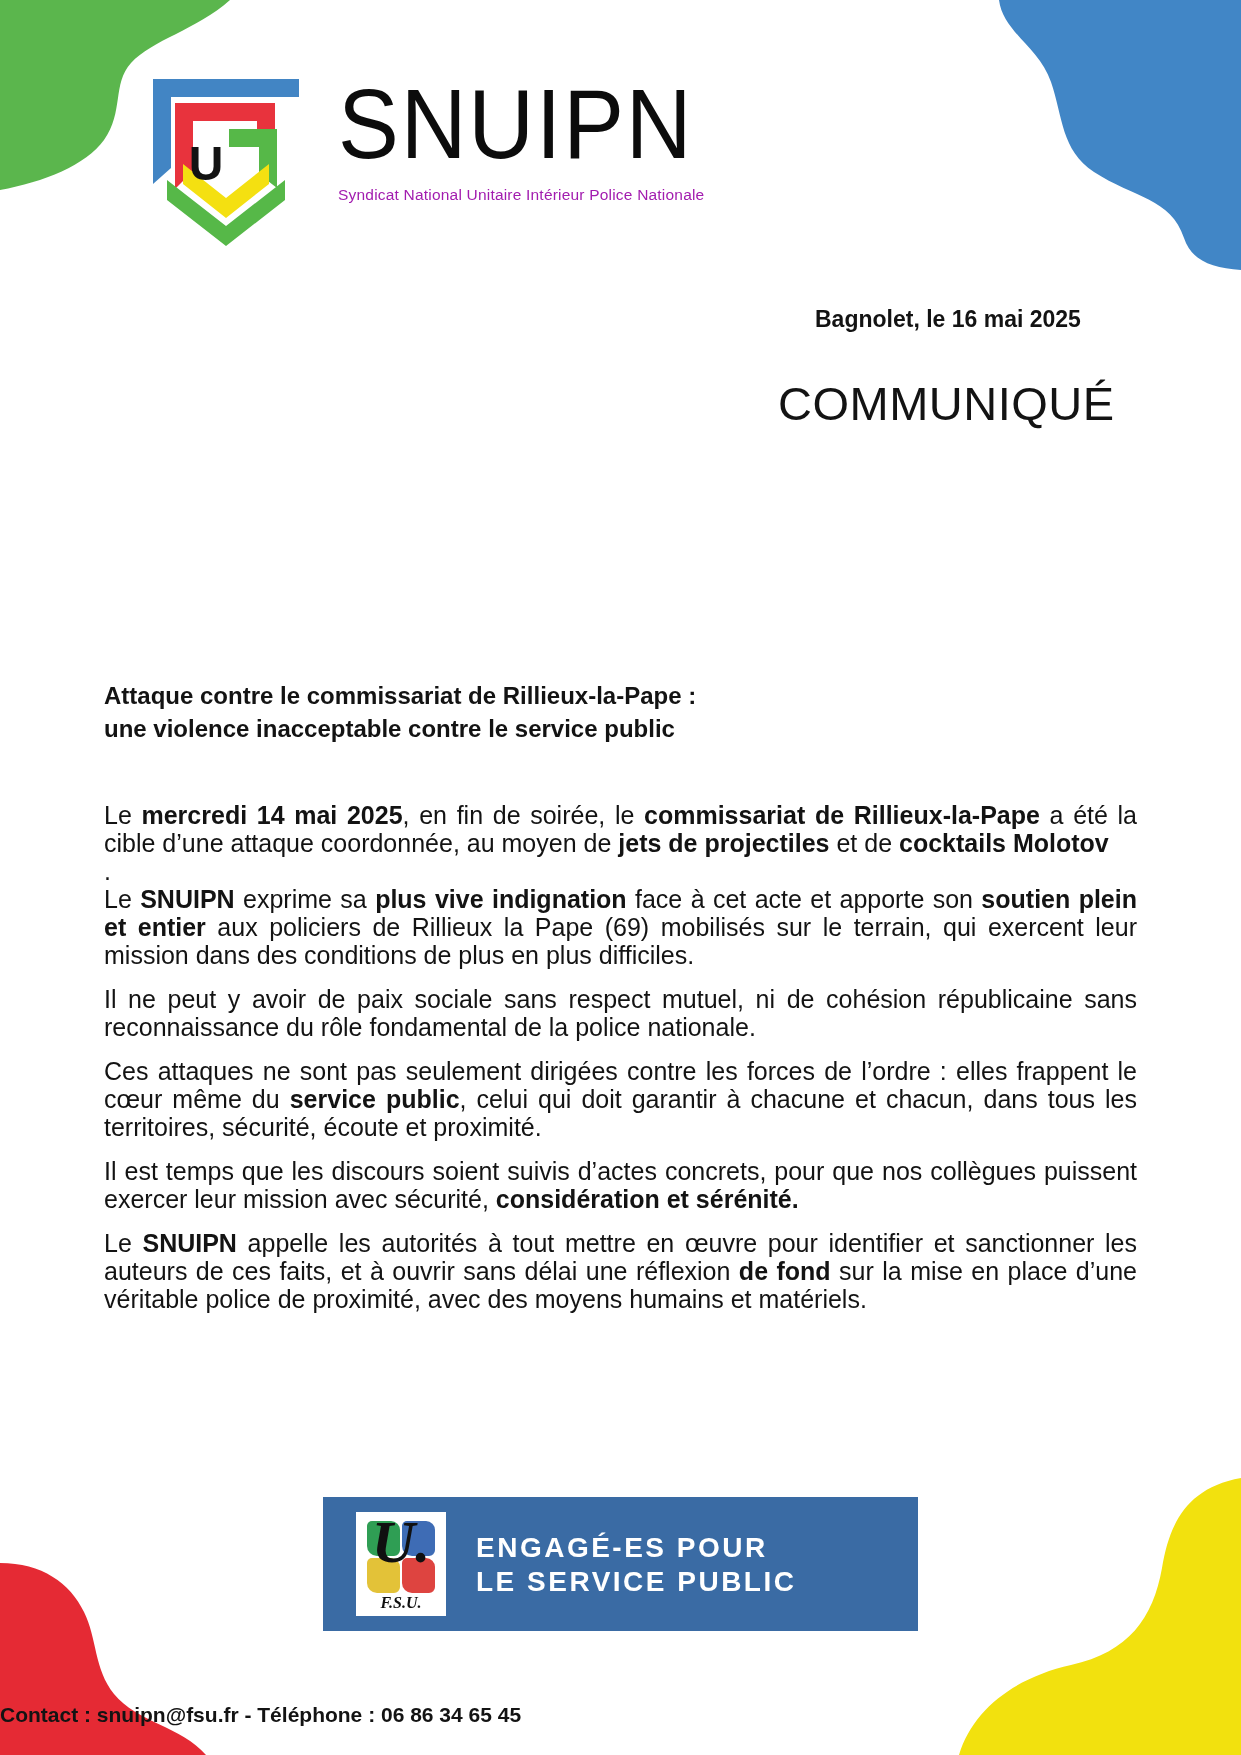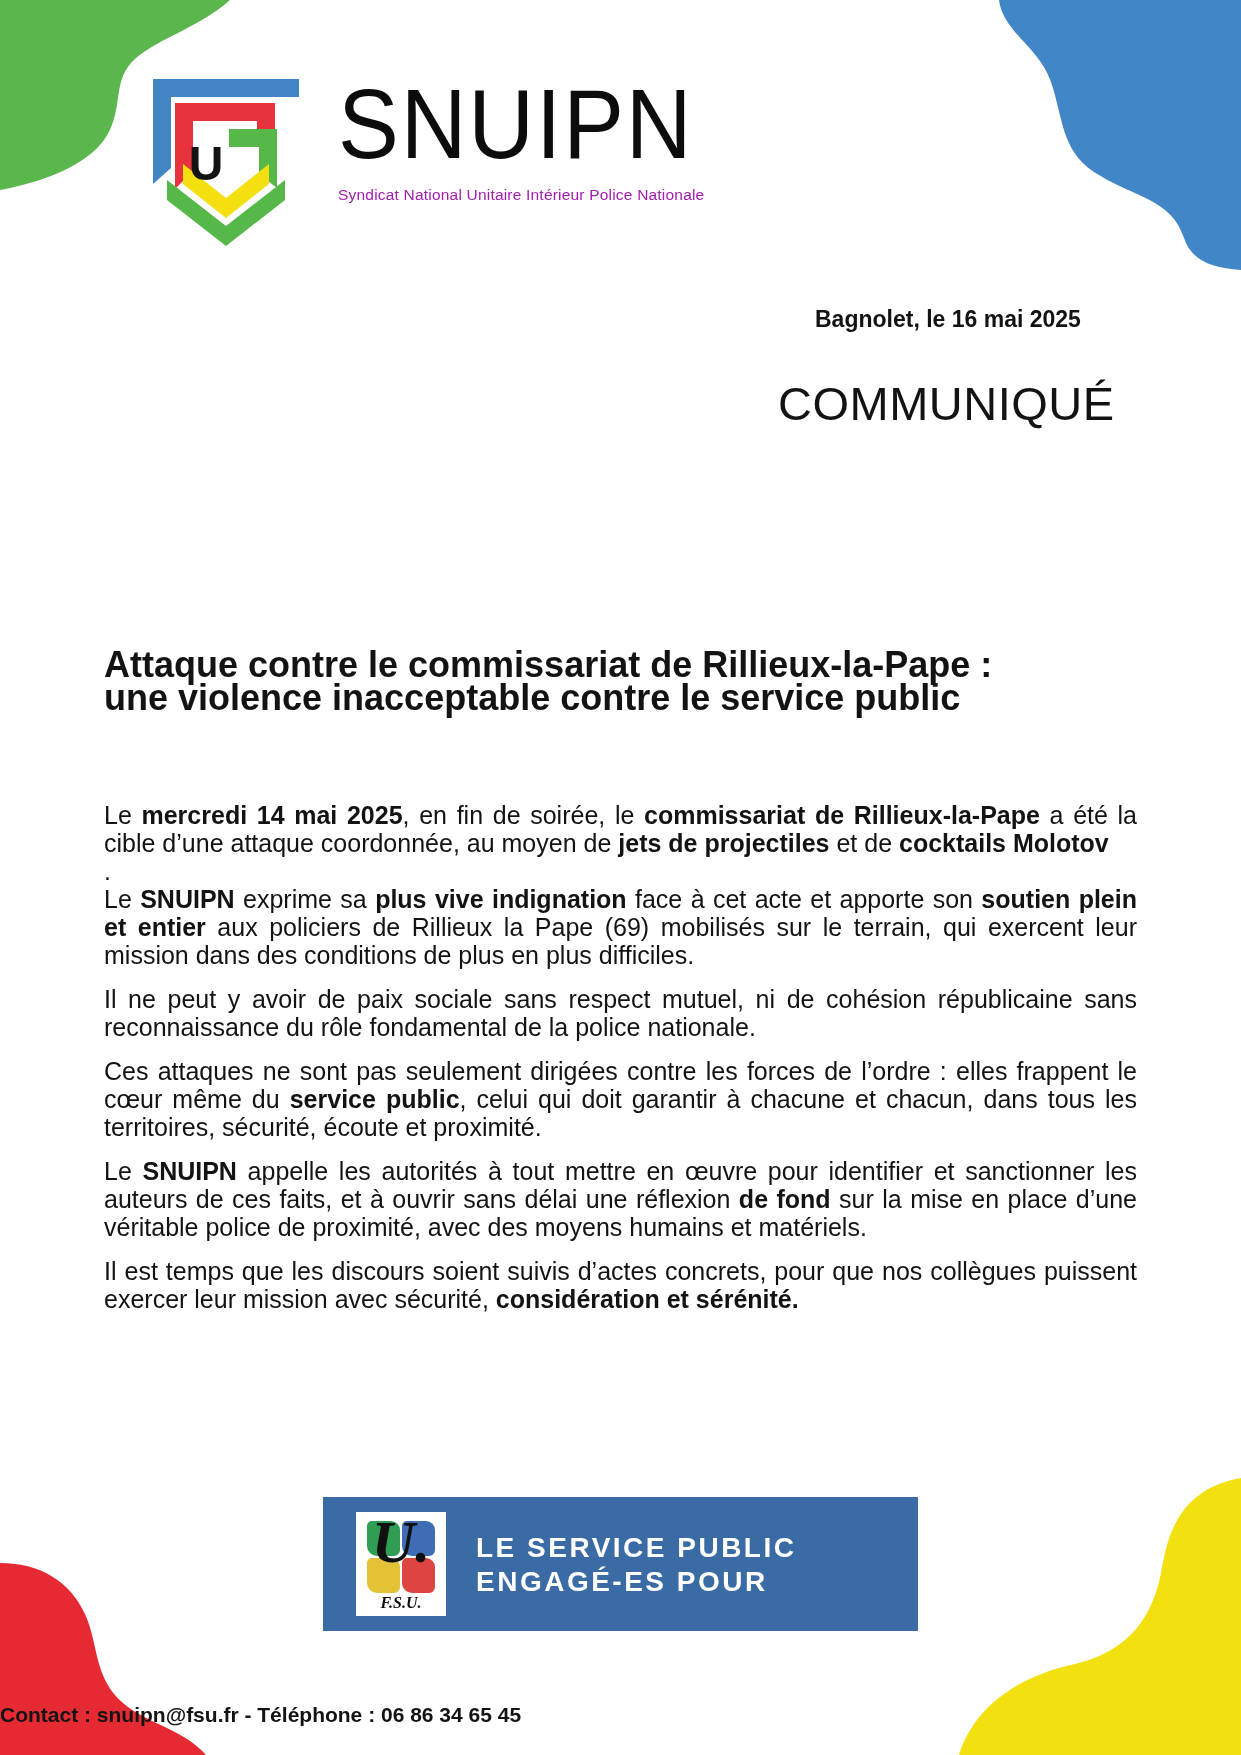--- a/index.html
+++ b/index.html
@@ -30,21 +30,21 @@
   .brand-text{margin-left:36px;}
   .brand-name{
     font-size:98px;line-height:96px;font-weight:200;letter-spacing:2px;color:#0c0c0c;
     transform:scaleX(.93);transform-origin:left top;white-space:nowrap;
   }
   .brand-tagline{margin-top:14px;font-size:15.5px;color:#a21caf;letter-spacing:.2px;white-space:nowrap;}
 
   .dateline{position:absolute;left:815px;top:306px;font-size:23px;font-weight:bold;white-space:nowrap;}
   .doc-title{position:absolute;left:778px;top:376px;font-size:47px;font-weight:500;letter-spacing:.5px;white-space:nowrap;}
 
-  .headline{position:absolute;left:104px;top:648px;font-size:36px;font-weight:bold;line-height:33px;}
+  .headline{position:absolute;left:104px;top:679px;font-size:24px;font-weight:bold;line-height:33px;}
 
   .bodytext{position:absolute;left:104px;top:801px;width:1033px;font-size:25px;line-height:28px;}
   .bodytext p{margin:0 0 16px;text-align:justify;}
   .bodytext p:nth-child(1),.bodytext p:nth-child(2){margin-bottom:0;}
   .bodytext b{font-weight:bold;}
 
   .fsu-banner{position:absolute;left:323px;top:1497px;width:595px;height:134px;background:var(--banner-blue);}
   .fsu-box{position:absolute;left:33px;top:15px;width:90px;height:104px;background:#ffffff;}
   .fsu-squares{position:absolute;left:11px;top:9px;width:68px;height:72px;display:grid;grid-template-columns:1fr 1fr;grid-template-rows:1fr 1fr;gap:2px;}
   .fsu-squares i{display:block;border-radius:5px 9px 6px 10px;}
@@ -97,36 +97,36 @@
     <div>Attaque contre le commissariat de Rillieux-la-Pape :</div>
     <div>une violence inacceptable contre le service public</div>
   </div>
 
   <div class="bodytext">
       <p><span>Le </span><b>mercredi 14 mai 2025</b><span>, en fin de soirée, le </span><b>commissariat de Rillieux-la-Pape</b><span> a été la cible d’une attaque coordonnée, au moyen de </span><b>jets de projectiles</b><span> et de </span><b>cocktails Molotov</b></p>
       <p><span>.</span></p>
       <p><span>Le </span><b>SNUIPN</b><span> exprime sa </span><b>plus vive indignation</b><span> face à cet acte et apporte son </span><b>soutien plein et entier</b><span> aux policiers de Rillieux la Pape (69) mobilisés sur le terrain, qui exercent leur mission dans des conditions de plus en plus difficiles.</span></p>
       <p><span>Il ne peut y avoir de paix sociale sans respect mutuel, ni de cohésion républicaine sans reconnaissance du rôle fondamental de la police nationale.</span></p>
       <p><span>Ces attaques ne sont pas seulement dirigées contre les forces de l’ordre : elles frappent le cœur même du </span><b>service public</b><span>, celui qui doit garantir à chacune et chacun, dans tous les territoires, sécurité, écoute et proximité.</span></p>
+      <p><span>Il est temps que les discours soient suivis d’actes concrets, pour que nos collègues puissent exercer leur mission avec sécurité, </span><b>considération et sérénité.</b></p>
       <p><span>Le </span><b>SNUIPN</b><span> appelle les autorités à tout mettre en œuvre pour identifier et sanctionner les auteurs de ces faits, et à ouvrir sans délai une réflexion </span><b>de fond</b><span> sur la mise en place d’une véritable police de proximité, avec des moyens humains et matériels.</span></p>
-      <p><span>Il est temps que les discours soient suivis d’actes concrets, pour que nos collègues puissent exercer leur mission avec sécurité, </span><b>considération et sérénité.</b></p>
     </div>
 
   <div class="fsu-banner">
     <div class="fsu-box">
       <div class="fsu-squares">
         <i class="sq-g"></i>
           <i class="sq-b"></i>
           <i class="sq-y"></i>
           <i class="sq-r"></i>
       </div>
       <div class="fsu-letter">U.</div>
       <div class="fsu-caption">F.S.U.</div>
     </div>
     <div class="banner-slogan">
+      <div>ENGAGÉ-ES POUR</div>
       <div>LE SERVICE PUBLIC</div>
-      <div>ENGAGÉ-ES POUR</div>
     </div>
   </div>
 
   <div class="footer-contact">Contact : snuipn@fsu.fr - Téléphone : 06 86 34 65 45</div>
 
 </div>
 
 </body></html>

